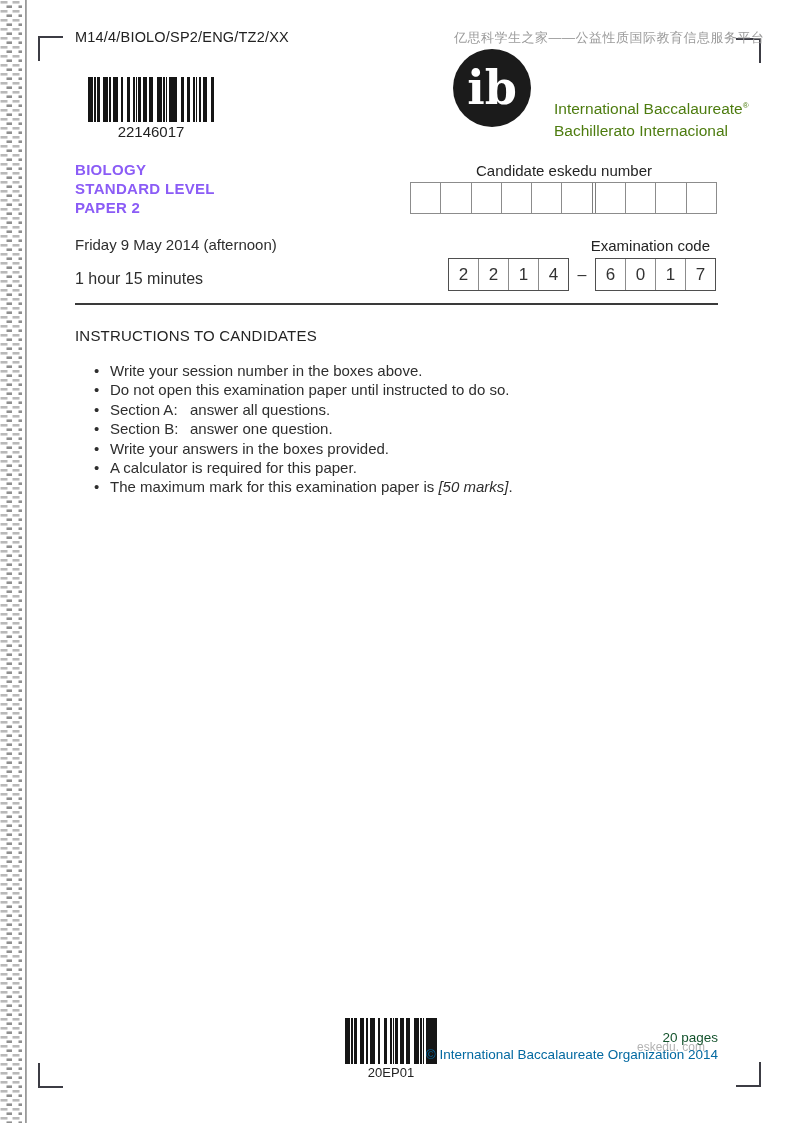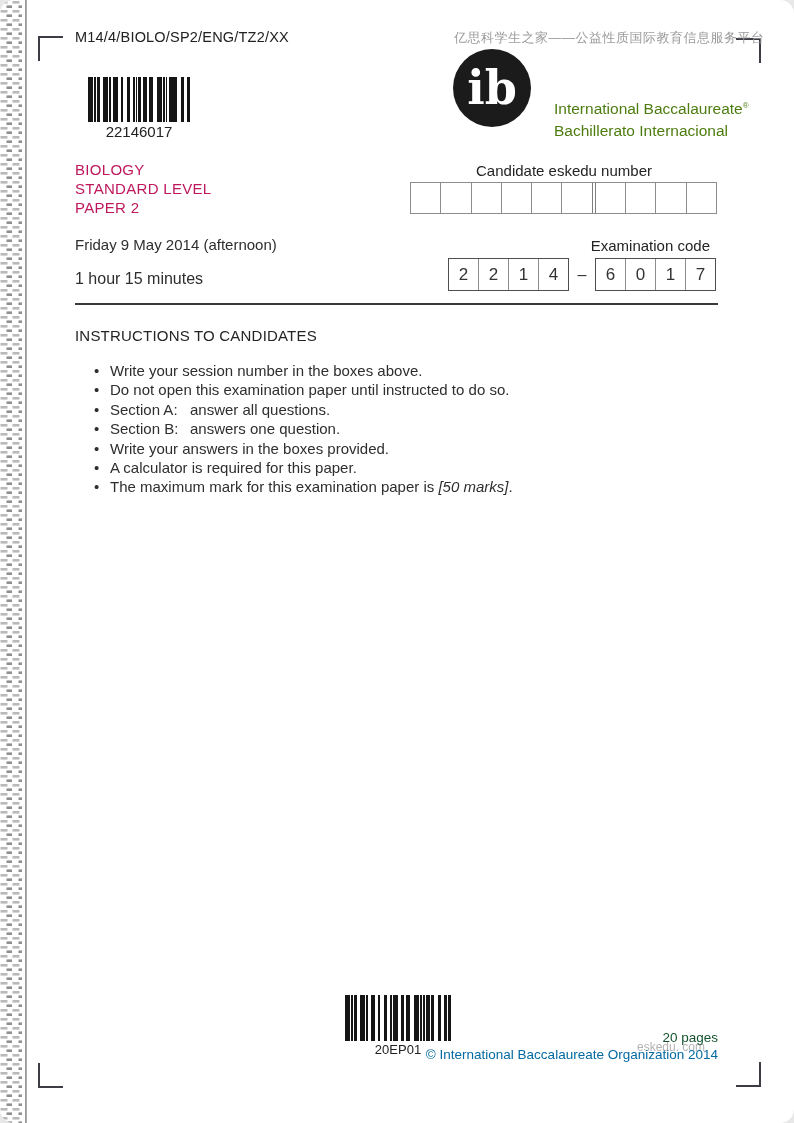--- a/index.html
+++ b/index.html
@@ -1,55 +1,55 @@
 <!DOCTYPE html>
 <html><head>
 <meta charset="utf-8">
 <style>
   html,body { margin:0; padding:0; background:#e8e8e8; }
   .page {
     position:relative; width:794px; height:1123px; margin:0 auto;
     background:#ffffff; overflow:hidden;
-    font-family:"Liberation Sans", sans-serif; color:#2e2e2e;border-radius:14px;
+    font-family:"Liberation Sans", sans-serif; color:#2e2e2e;
   }
   
   .edge-strip { position:absolute; left:0; top:0; }
   
   .corner { position:absolute; width:23px; height:23px; border:0 solid #3c3c44; }
   .corner.tl { left:38px; top:36px;  border-top-width:2px; border-left-width:2px; }
   .corner.tr { left:736px; top:38px; border-top-width:2px; border-right-width:2px; }
   .corner.bl { left:38px; top:1063px; border-bottom-width:2px; border-left-width:2px; }
   .corner.br { left:736px; top:1062px; border-bottom-width:2px; border-right-width:2px; }
 
   .paper-code { position:absolute; left:75px; top:29px; font-size:14.5px; letter-spacing:.2px; color:#222; }
 
   
   .barcode-wrap { position:absolute; text-align:center; }
-  .barcode-top { left:88px; top:77px; width:102px; }
-  .barcode-bottom { left:345px; top:995px; width:106px; }
+  .barcode-top { left:88px; top:77px; width:126px; }
+  .barcode-bottom { left:345px; top:1018px; width:92px; }
   .bars {
     border-left:3px solid #151515; border-right:3px solid #151515;
     background-image:
       repeating-linear-gradient(90deg, #151515 0 2px, transparent 2px 6px),
       repeating-linear-gradient(90deg, transparent 0 3px, #151515 3px 5px, transparent 5px 11px),
       repeating-linear-gradient(90deg, #151515 0 1.5px, transparent 1.5px 7.5px);
   }
   .barcode-top .bars { height:45px; }
   .barcode-bottom .bars { height:46px; }
   .barcode-top .num { font-size:15px; margin-top:1px; color:#222; }
   .barcode-bottom .num { font-size:13px; margin-top:1px; color:#222; }
 
   
   .cn-watermark { position:absolute; left:454px; top:29px; font-size:13px; color:#9b9b9b; letter-spacing:.5px; z-index:3; white-space:nowrap; }
   .logo-circle { position:absolute; left:451px; top:47px; z-index:2; }
   .logo-text { position:absolute; left:554px; top:52px; font-size:15.5px; line-height:21.5px; color:#4d7c0f; white-space:nowrap;margin-top:43px; }
   .logo-text sup { font-size:8px; }
 
   
-  .title-block { position:absolute; left:75px; top:160px; font-weight:400; font-size:15px; line-height:19px; letter-spacing:.3px; color:#be185d; }
+  .title-block { position:absolute; left:75px; top:160px; font-weight:700; font-size:15px; line-height:19px; letter-spacing:.3px; color:#8b5cf6; }
 
   
   .session-label { position:absolute; left:410px; top:162px; width:308px; text-align:center; font-size:15px; color:#242424; }
   .session-grid { position:absolute; left:410px; top:182px; width:305px; height:30px; display:flex; border:1.5px solid #8c8c8c; background:#fff; }
   .session-cell { flex:1; border-left:1.5px solid #8c8c8c; }
   .session-cell:first-child { border-left:0; }
   .session-cell.divider { border-left:4px double #7e7e7e; }
 
   .date-line { position:absolute; left:75px; top:236px; font-size:15px; }
   .duration-line { position:absolute; left:75px; top:270px; font-size:16px; }
@@ -170,21 +170,21 @@
     <div class="li">
       <span class="bullet">•</span>
       <span class="li-text">Do not open this examination paper until instructed to do so.</span>
     </div>
     <div class="li">
       <span class="bullet">•</span>
       <span class="li-text"><span class="sec-label">Section A:</span><span>answer all questions.</span></span>
     </div>
     <div class="li">
       <span class="bullet">•</span>
-      <span class="li-text"><span class="sec-label">Section B:</span><span>answers one question.</span></span>
+      <span class="li-text"><span class="sec-label">Section B:</span><span>answer one question.</span></span>
     </div>
     <div class="li">
       <span class="bullet">•</span>
       <span class="li-text">Write your answers in the boxes provided.</span>
     </div>
     <div class="li">
       <span class="bullet">•</span>
       <span class="li-text">A calculator is required for this paper.</span>
     </div>
     <div class="li">

